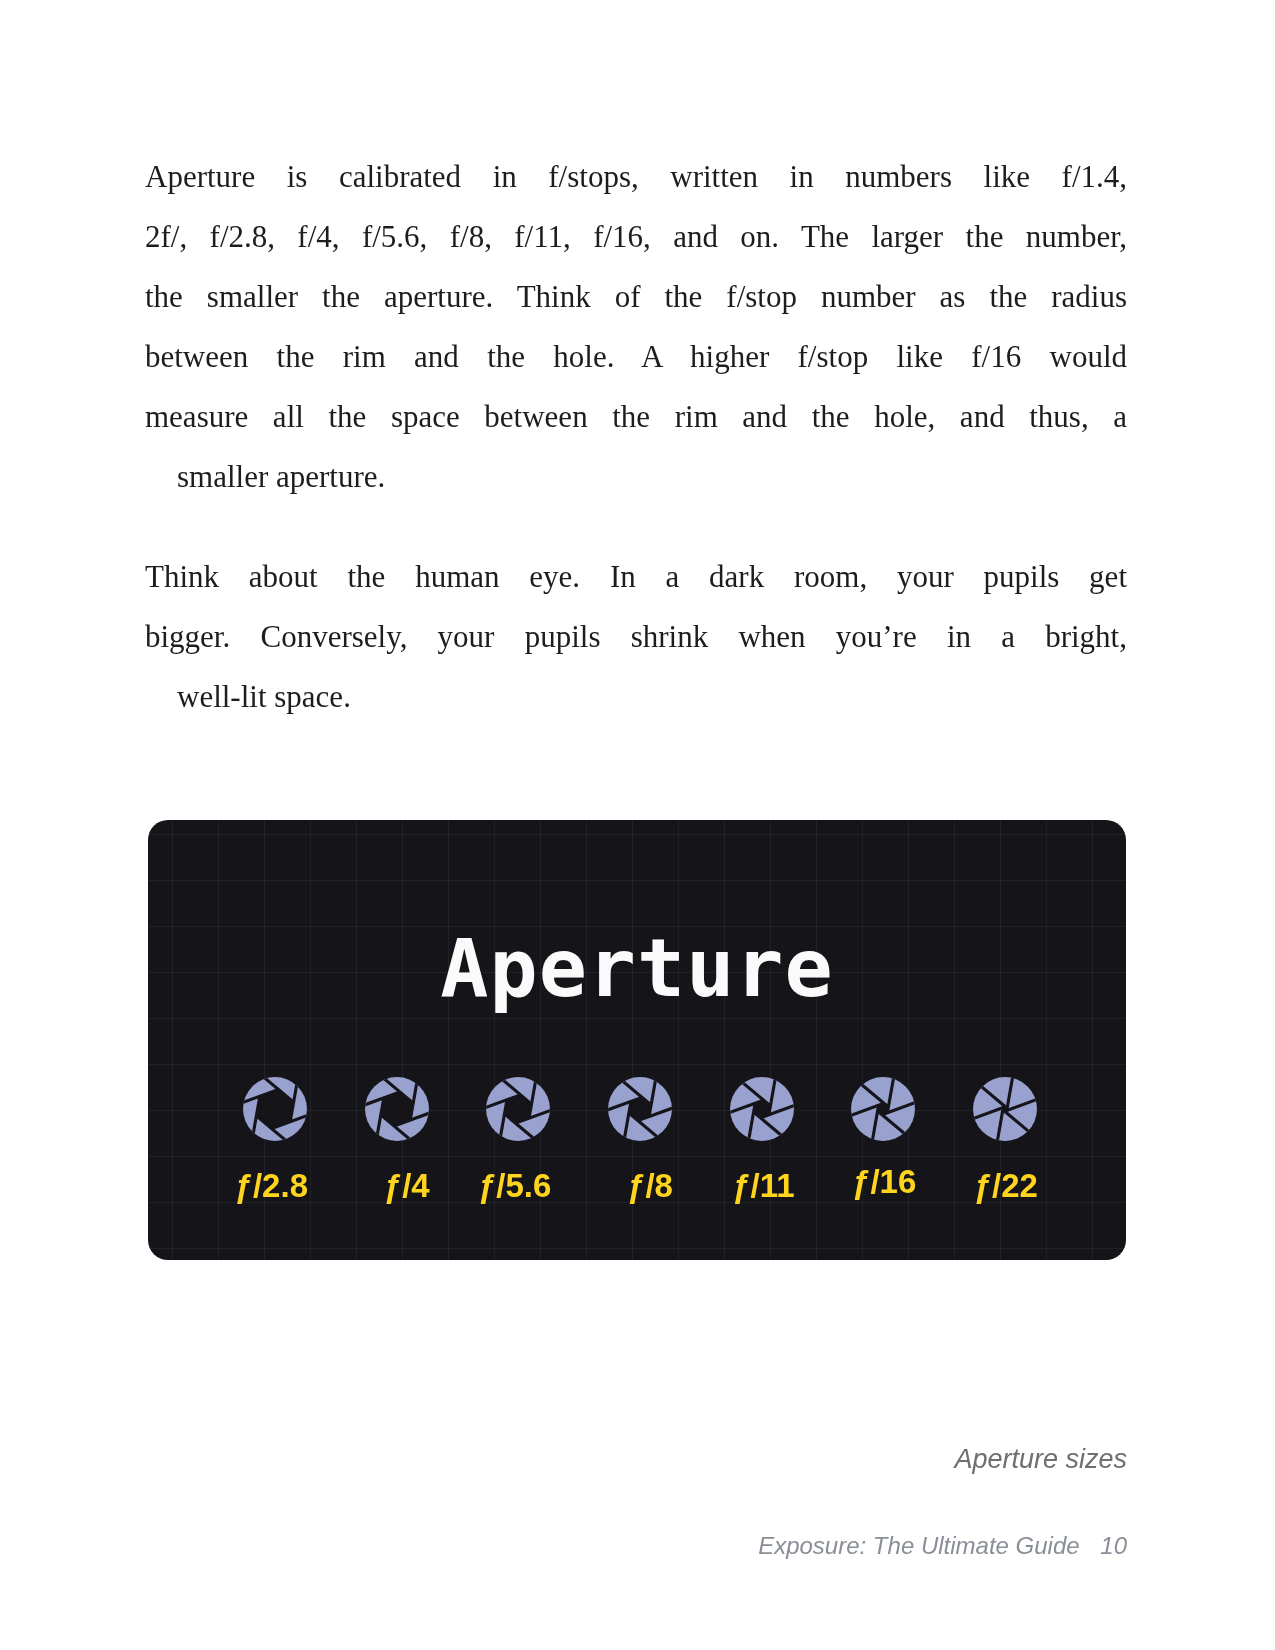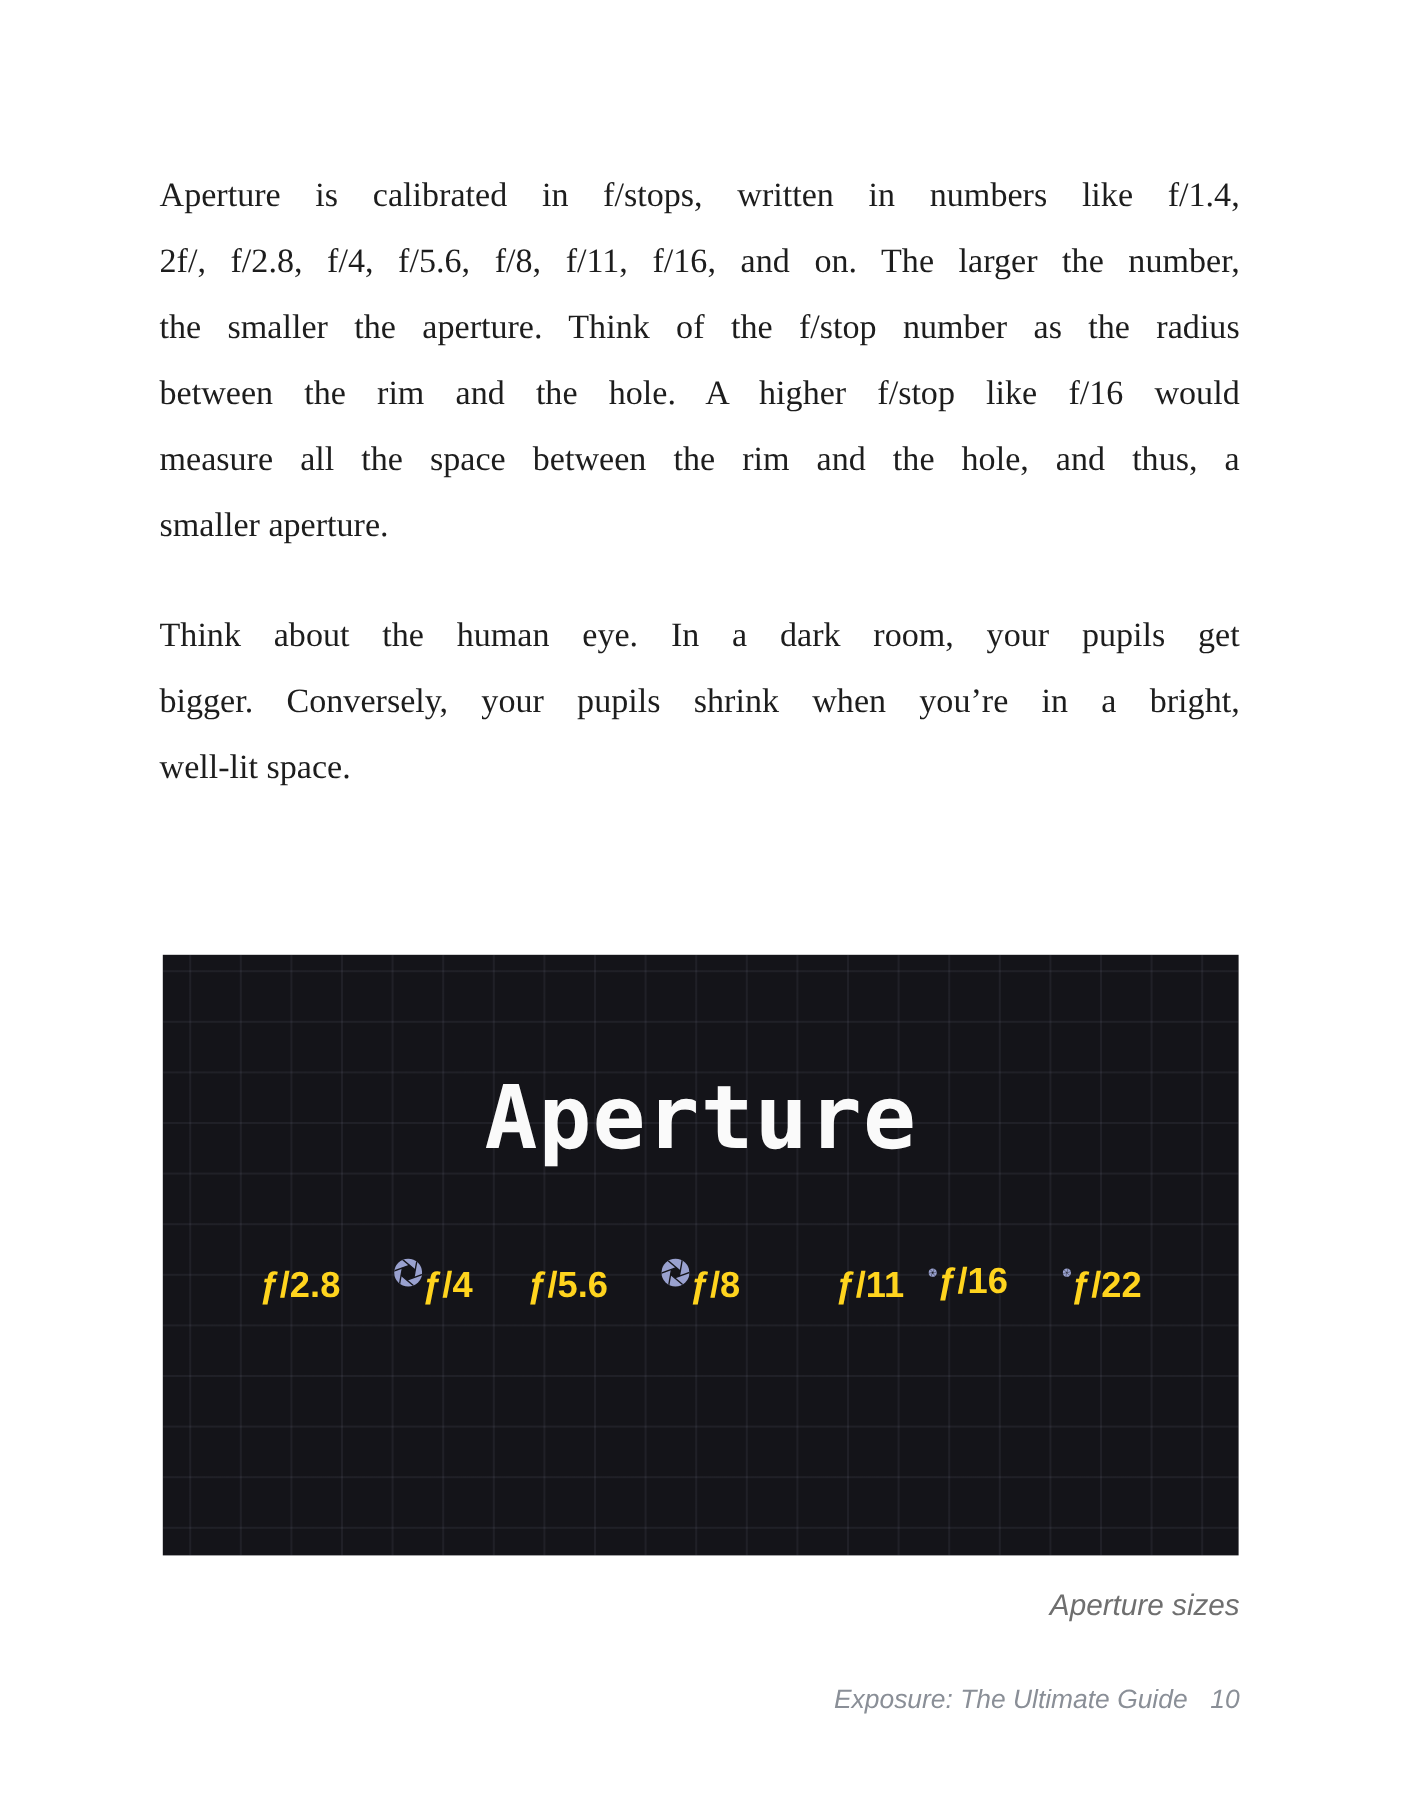--- a/index.html
+++ b/index.html
@@ -14,52 +14,53 @@
   
   .article{
     position:absolute;
     left:145px;top:147px;width:982px;
     color:#1d1d1d;
     font-size:31px;
     line-height:60px;
   }
   .para + .para{margin-top:40px;}
   .bline{text-align:justify;text-align-last:justify;}
-  .bline.last{text-align-last:left;}
+  .bline.last{text-align-last:left;margin-left:32px;}
   
   .figure{
     position:absolute;
-    left:148px;top:868px;width:978px;height:546px;
+    left:148px;top:820px;width:978px;height:440px;
     background-color:#141419;
     background-image:
       linear-gradient(rgba(180,185,215,0.075) 1.5px, transparent 1.5px),
       linear-gradient(90deg, rgba(180,185,215,0.075) 1.5px, transparent 1.5px);
     background-size:46px 46px;
     background-position:24px 14px;
+    border-radius:20px;
   }
   .figure-title{
     position:absolute;
     left:0;right:0;top:102px;
     text-align:center;
     font-family:"DejaVu Sans Mono", monospace;
     font-weight:bold;
     font-size:80px;
     letter-spacing:1px;
     color:#fafafa;
   }
   .stops-row{
     position:absolute;
     left:88px;right:88px;top:256px;
     display:flex;
     justify-content:space-between;
   }
   .stop{
     display:flex;
-    flex-direction:row;
-    align-items:flex-start;
+    flex-direction:column;
+    align-items:flex-end;
     width:72px;
   }
   .stop-label{
     margin-top:26px;
     font-family:"Liberation Sans","DejaVu Sans",sans-serif;
     font-weight:bold;
     font-size:33px;
     line-height:36px;
     white-space:nowrap;
   }

